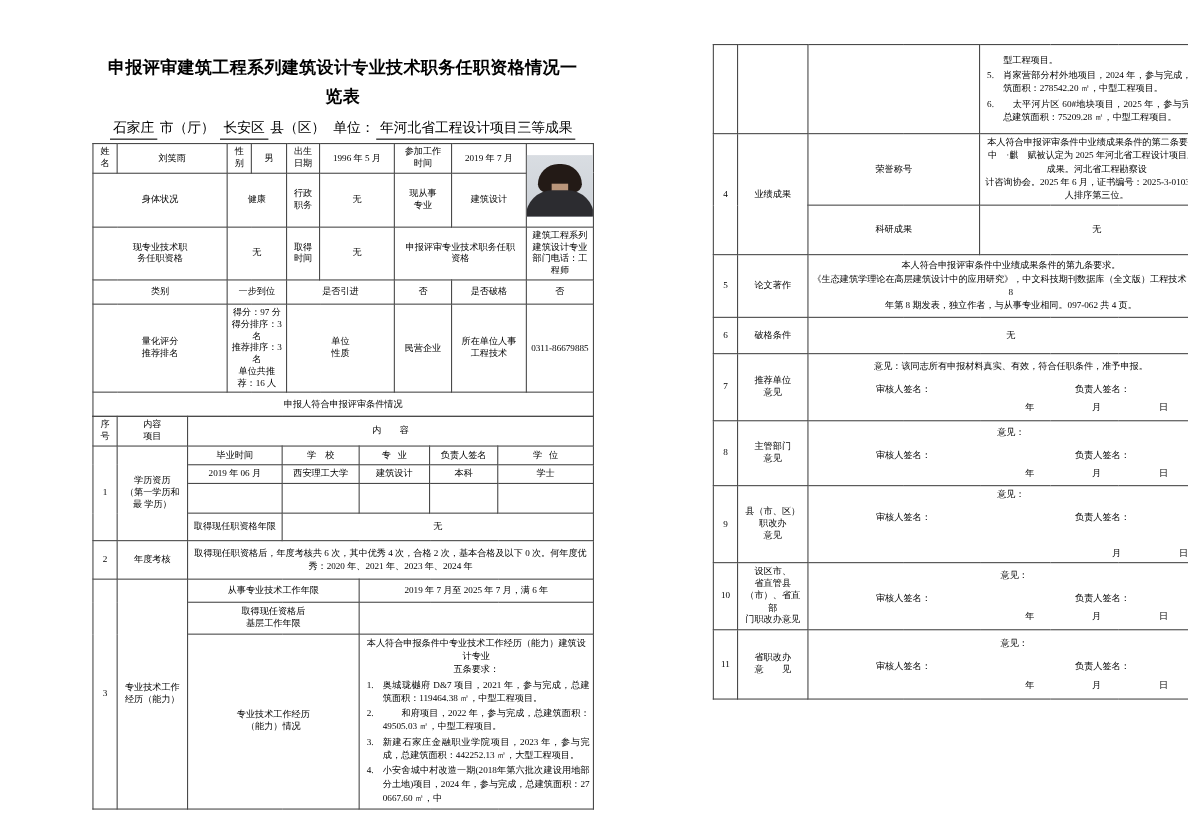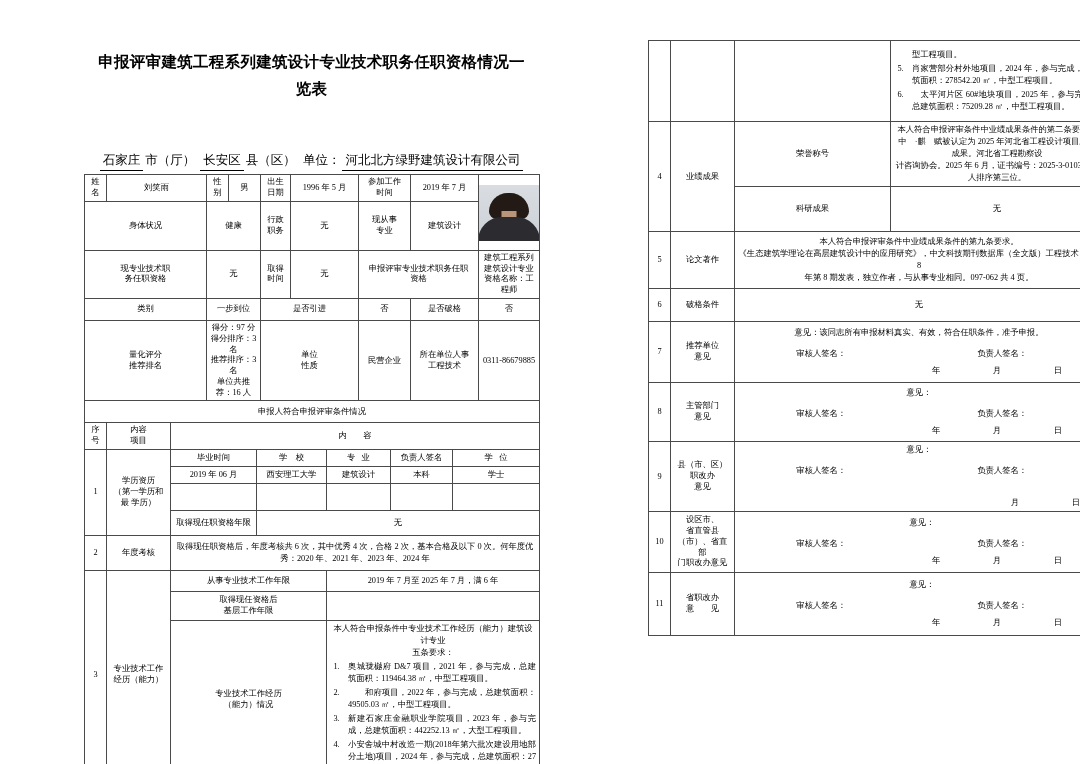--- a/index.html
+++ b/index.html
@@ -17,21 +17,21 @@
 
   h1.title{
     font-size:15.5px;font-weight:bold;text-align:center;
     line-height:1.75;margin:0 0 6px 0;letter-spacing:.3px;
   }
   .subline{
     text-align:center;font-size:12.5px;margin:0 0 3px 0;
     white-space:nowrap;
   }
   .subline .u{
-    border-bottom:1px solid #000;padding:0 3px 1px 3px;display:inline-block;margin-top:44px;
+    border-bottom:1px solid #000;padding:0 3px 1px 3px;display:inline-block;
   }
   .subline .lbl{padding:0 2px;}
 
   table.frm{
     border-collapse:collapse;width:100%;
     table-layout:fixed;
     font-size:8.3px;line-height:1.45;
   }
   table.frm td{
     border:1px solid #4a4a4a;
@@ -85,21 +85,21 @@
   <div class="col colL">
 
     <h1 class="title">
       <span>申报评审建筑工程系列建筑设计专业技术职务任职资格情况一</span><br>
       <span>览表</span>
     </h1>
 
     <p class="subline">
       <span class="u">石家庄</span><span class="lbl">市（厅）</span>
       <span class="u">长安区</span><span class="lbl">县（区）</span>
-      <span class="lbl">单位：</span><span class="u">河北北方绿野建筑设计有限公司</span>
+      <span class="lbl">单位：</span><span class="u">年河北省工程设计项目三等成果</span>
     </p>
 
     <table class="frm">
       <colgroup>
         <col style="width:22px">
           <col style="width:100px">
           <col style="width:22px">
         <col style="width:32px">
           <col style="width:30px">
           <col style="width:68px">
@@ -153,21 +153,21 @@
         <td class="two">
           <span>取得</span><br><span>时间</span>
         </td>
         <td>无</td>
         <td colspan="2" class="two">
           <span>申报评审专业技术职务任职</span><br><span>资格</span>
         </td>
         <td class="two">
           <span>建筑工程系列</span><br>
           <span>建筑设计专业</span><br>
-          <span>资格名称：工程师</span>
+          <span>部门电话：工程师</span>
         </td>
       </tr>
       <tr>
         <td colspan="2" style="height:17px">类别</td>
         <td colspan="2">一步到位</td>
         <td colspan="2">是否引进</td>
         <td>否</td>
         <td>是否破格</td>
         <td>否</td>
       </tr>

